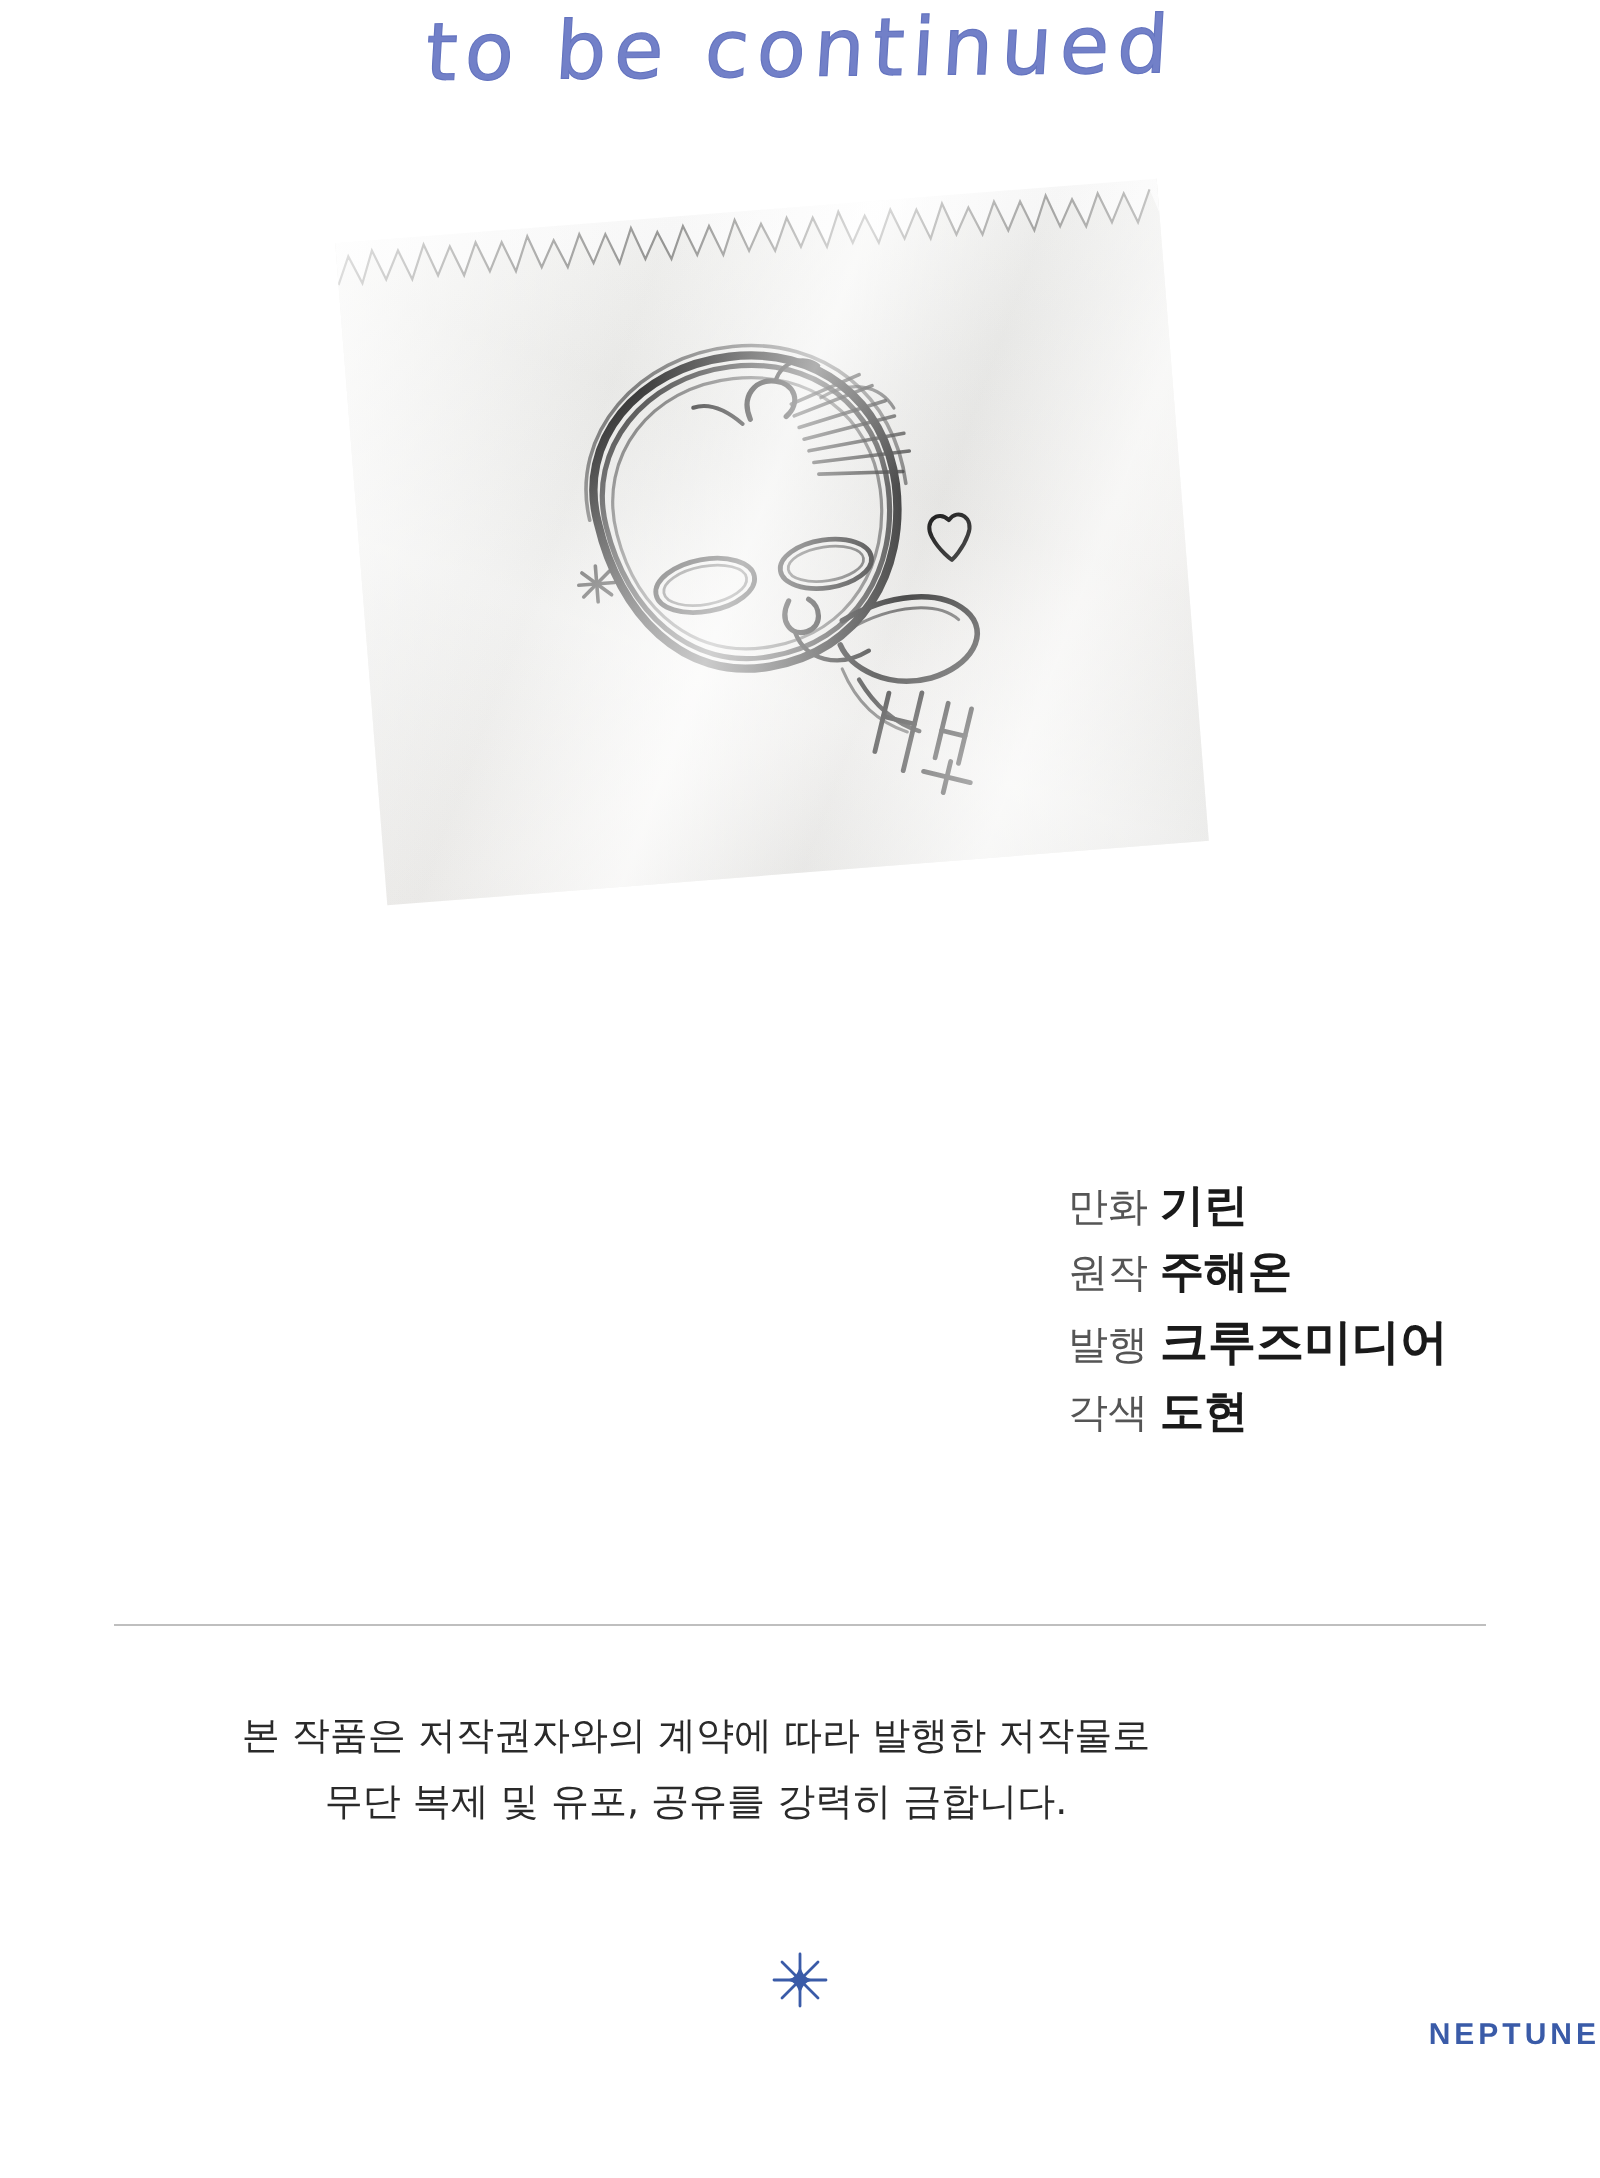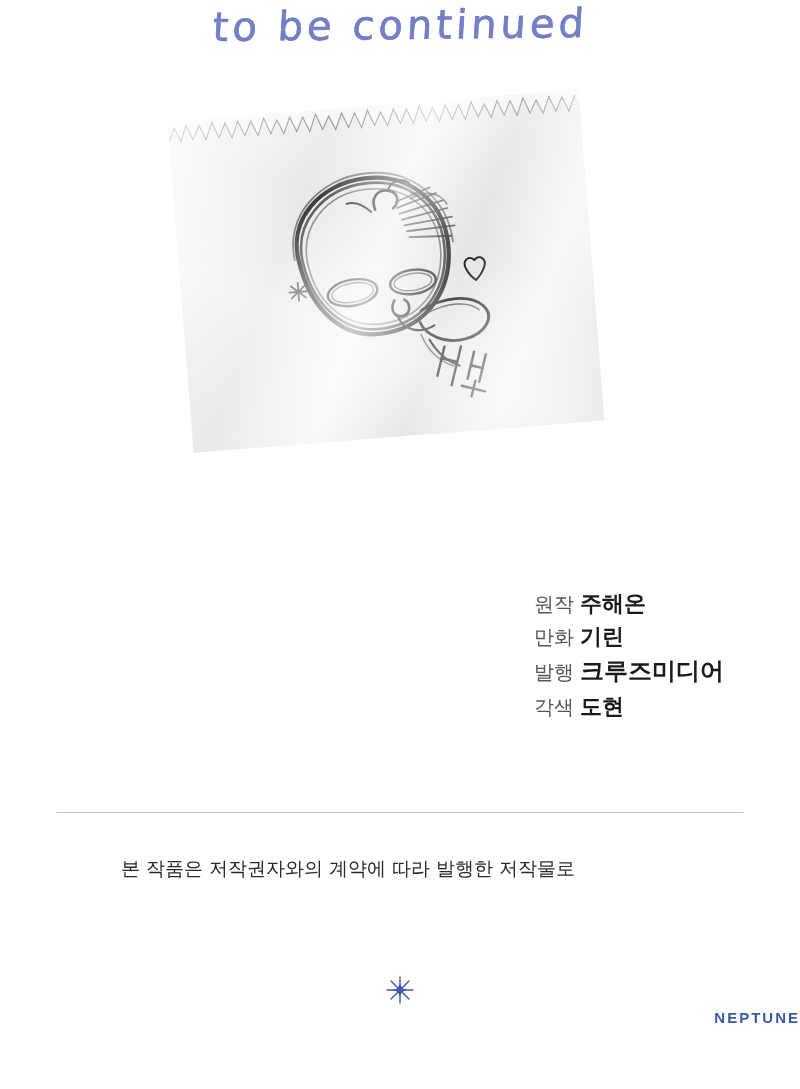--- a/index.html
+++ b/index.html
@@ -220,37 +220,38 @@
           <path d="M278 284 L302 284"></path>
           <path d="M290 276 L290 292"></path>
         </g>
       </g>
     </svg>
   </div>
 </div>
 
 <div class="credits">
   <div class="credit-row">
+    <span class="credit-label">만화</span><span class="credit-value">기린</span>
+  </div>
+  <div class="credit-row">
     <span class="credit-label">원작</span><span class="credit-value">주해온</span>
-  </div>
-  <div class="credit-row">
-    <span class="credit-label">만화</span><span class="credit-value">기린</span>
   </div>
   <div class="credit-row publisher">
     <span class="credit-label">발행</span><span class="credit-value">크루즈미디어</span>
   </div>
   <div class="credit-row">
     <span class="credit-label">각색</span><span class="credit-value">도현</span>
   </div>
 </div>
 
 <div class="divider"></div>
 
 <div class="notice">
   <div>본 작품은 저작권자와의 계약에 따라 발행한 저작물로</div>
+  <div>무단 복제 및 유포, 공유를 강력히 금합니다.</div>
 </div>
 
 <div class="logo-wrap">
   <svg class="logo-mark" width="34" height="30" viewBox="0 0 34 30">
     <g stroke="#3a5ba8" stroke-width="1.4" fill="none" stroke-linecap="round">
       <path d="M17 2 L17 28"></path>
       <path d="M4 15 L30 15"></path>
       <path d="M8 6 L26 24"></path>
       <path d="M26 6 L8 24"></path>
     </g>

